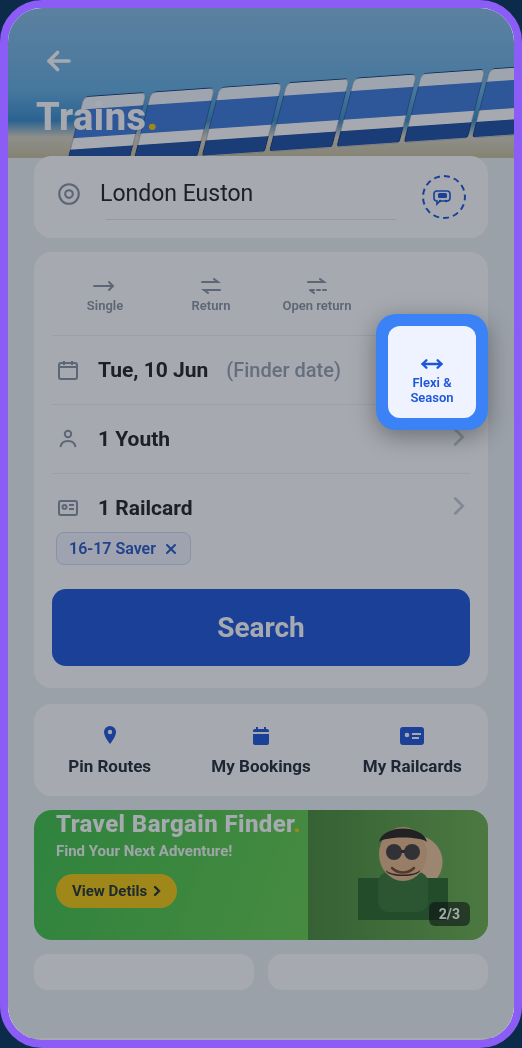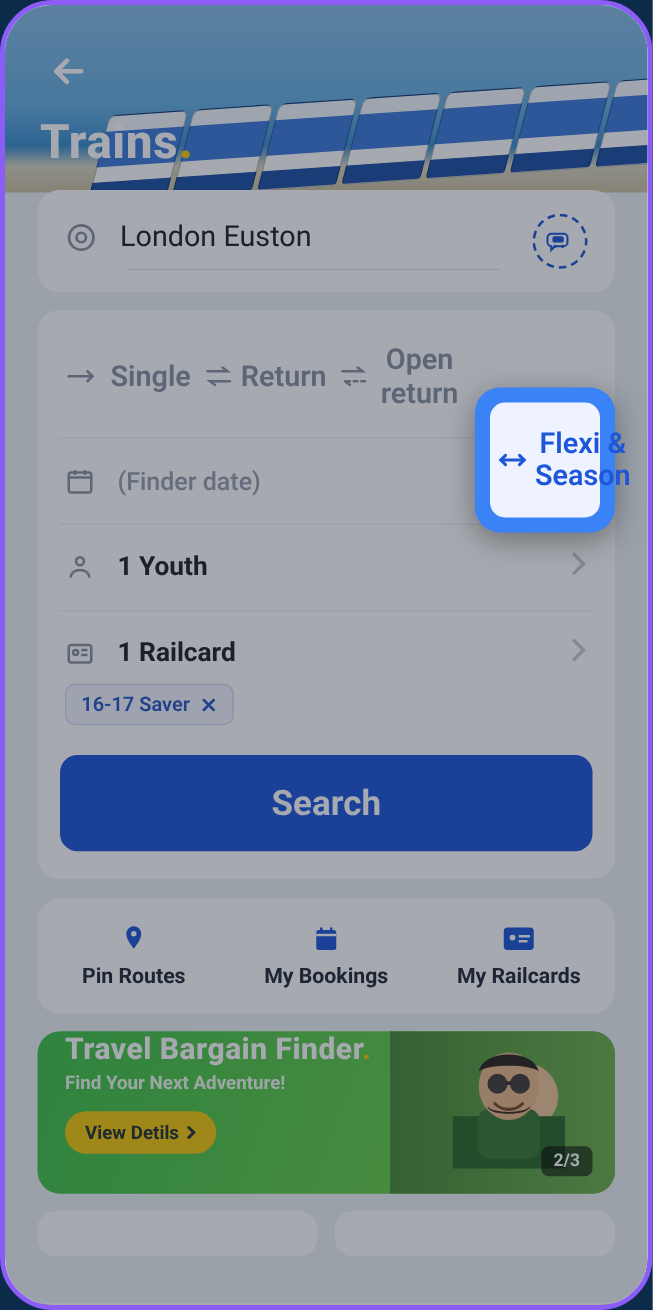--- a/index.html
+++ b/index.html
@@ -1,19 +1,19 @@
 <!DOCTYPE html>
 <html><head>
 <meta charset="utf-8">
 <style>
   * { box-sizing: border-box; margin: 0; padding: 0; font-family: -apple-system, BlinkMacSystemFont, "Segoe UI", Roboto, Arial, sans-serif; }
   body { background: #0c2a4a; display: flex; justify-content: center; }
   .device {
     width: 522px; height: 1048px; background: #fff; border-radius: 42px;
-    border: 4px solid #8b5cf6; overflow: hidden; position: relative;
+    border: 8px solid #8b5cf6; overflow: hidden; position: relative;
   }
   .dim-overlay {
     position: absolute; inset: 0; background: rgba(20,30,45,0.38); pointer-events: none;
     z-index: 50;
   }
   .hero {
     height: 150px;
     background:
       linear-gradient(180deg, rgba(8,40,90,0.15), rgba(8,40,90,0.05)),
       linear-gradient(180deg,#9fd8ff 0%, #6fbef2 55%, #3d97d8 75%, #e8e1cb 86%, #d6caa3 100%);
@@ -51,22 +51,22 @@
   .dotline { border-top: 1px solid #e3e7ec; margin-left: 50px; margin-right: 70px; }
   .swap-btn {
     position: absolute; right: 22px; top: 50%; transform: translateY(-50%);
     width: 44px; height: 44px; border-radius: 50%; border: 2.5px dashed #1d57d8;
     display: flex; align-items: center; justify-content: center; color: #1d57d8;
     background: #fff;
   }
   .options-card { padding: 6px 18px 22px; margin-top: 14px; }
   .tabs { display: flex; align-items: stretch; padding: 8px 0 10px; }
   .tab {
-    flex: 1; display: flex; align-items: center; justify-content: space-between;
-    gap: 4px; padding: 12px 4px; color: #8a94a3; font-size: 23px; font-weight: 600;
+    flex: 1; display: flex; flex-direction: column; align-items: center; justify-content: flex-end;
+    gap: 4px; padding: 12px 4px; color: #8a94a3; font-size: 13px; font-weight: 600;
     border-radius: 12px; text-align: center;
   }
   .tab.active { color: #1d57d8; background: #eef3ff; }
   .tab-icon { width: 28px; height: 16px; display:flex; align-items:center; justify-content:center; }
   .flexi-wrap {
     position: absolute; top: 306px; right: 26px; width: 112px; height: 116px;
     background: #3b82f6; border-radius: 20px; z-index: 60;
     box-shadow: 0 6px 24px rgba(0,0,0,0.35);
     display: flex; align-items: center; justify-content: center; padding: 12px;
   }
@@ -205,20 +205,21 @@
         </div>
         <div class="spacer-for-flexi"></div>
       </div>
 
       <div class="row">
         <svg class="icon-g" width="24" height="24" viewBox="0 0 24 24" fill="none" stroke="#8a94a3" stroke-width="2">
             <rect x="3" y="5" width="18" height="16" rx="2"></rect>
             <path d="M3 9h18"></path>
             <path d="M8 3v4M16 3v4"></path>
           </svg>
+        <span class="main">Tue, 10 Jun</span>
         <span class="secondary">(Finder date)</span>
         <span class="chev">
           <svg width="14" height="20" viewBox="0 0 10 16" fill="none" stroke="currentColor" stroke-width="2.2" stroke-linecap="round">
               <path d="M2 2l6 6-6 6"></path>
             </svg>
         </span>
       </div>
 
       <div class="row">
         <svg class="icon-g" width="24" height="24" viewBox="0 0 24 24" fill="none" stroke="#8a94a3" stroke-width="2">

